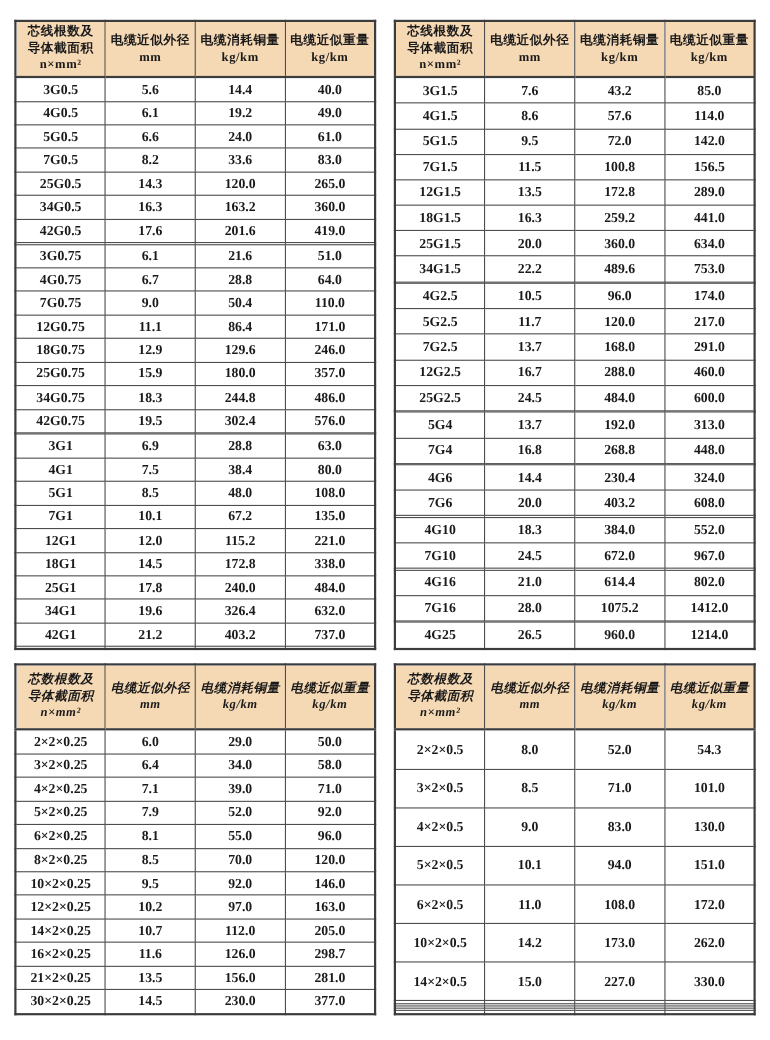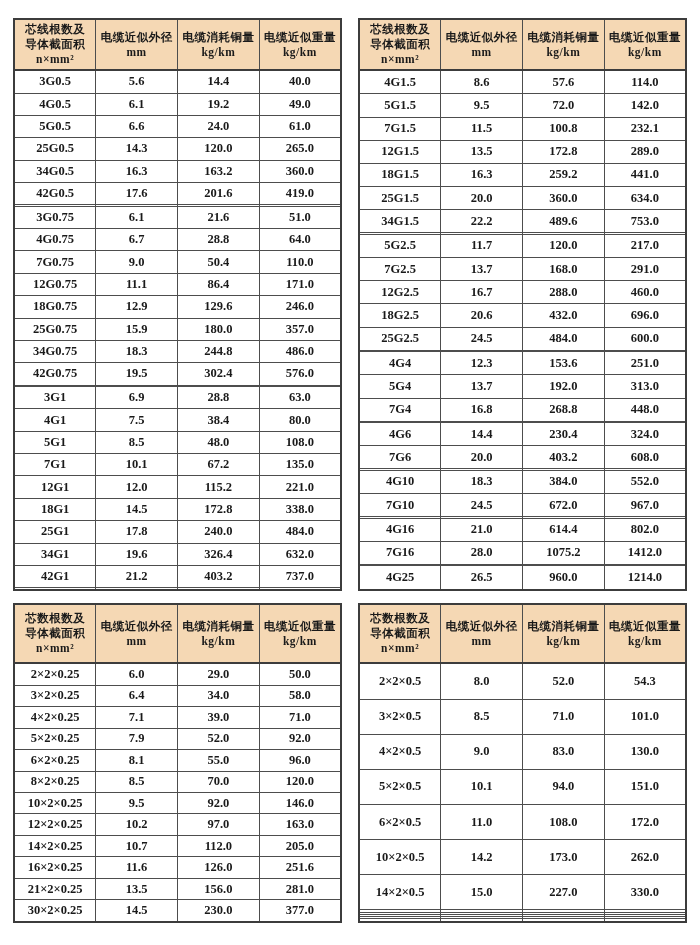--- a/index.html
+++ b/index.html
@@ -40,21 +40,21 @@
   }
   table.spec tbody td {
     font-weight: bold;
     font-size: 12.5px;
   }
   
   .tbl-top    { height: 573px; top: 18px; }
   .tbl-top thead tr { height: 51px; }
   
   .tbl-bottom { height: 320px; top: 603px; }
-  .tbl-bottom thead tr { height: 59px; }
+  .tbl-bottom thead tr { height: 59px; font-style: italic; }
   .col-left   { left: 13px; }
   .col-right  { left: 358px; }
 </style>
 </head>
 <body>
 
 <div class="page">
   <table class="spec tbl-top col-left">
       <thead>
         <tr>
@@ -77,20 +77,26 @@
           <td>19.2</td>
           <td>49.0</td>
         </tr>
         <tr>
           <td>5G0.5</td>
           <td>6.6</td>
           <td>24.0</td>
           <td>61.0</td>
         </tr>
         <tr>
+          <td>7G0.5</td>
+          <td>8.2</td>
+          <td>33.6</td>
+          <td>83.0</td>
+        </tr>
+        <tr>
           <td>25G0.5</td>
           <td>14.3</td>
           <td>120.0</td>
           <td>265.0</td>
         </tr>
         <tr>
           <td>34G0.5</td>
           <td>16.3</td>
           <td>163.2</td>
           <td>360.0</td>
@@ -228,36 +234,42 @@
       <thead>
         <tr>
           <th>芯线根数及<br>导体截面积<br>n×mm²</th>
           <th>电缆近似外径<br>mm</th>
           <th>电缆消耗铜量<br>kg/km</th>
           <th>电缆近似重量<br>kg/km</th>
         </tr>
       </thead>
       <tbody>
         <tr>
+          <td>3G1.5</td>
+          <td>7.6</td>
+          <td>43.2</td>
+          <td>85.0</td>
+        </tr>
+        <tr>
           <td>4G1.5</td>
           <td>8.6</td>
           <td>57.6</td>
           <td>114.0</td>
         </tr>
         <tr>
           <td>5G1.5</td>
           <td>9.5</td>
           <td>72.0</td>
           <td>142.0</td>
         </tr>
         <tr>
           <td>7G1.5</td>
           <td>11.5</td>
           <td>100.8</td>
-          <td>232.1</td>
+          <td>156.5</td>
         </tr>
         <tr>
           <td>12G1.5</td>
           <td>13.5</td>
           <td>172.8</td>
           <td>289.0</td>
         </tr>
         <tr>
           <td>18G1.5</td>
           <td>16.3</td>
@@ -276,60 +288,54 @@
           <td>489.6</td>
           <td>753.0</td>
         </tr>
         <tr>
           <td></td>
           <td></td>
           <td></td>
           <td></td>
         </tr>
         <tr>
+          <td>4G2.5</td>
+          <td>10.5</td>
+          <td>96.0</td>
+          <td>174.0</td>
+        </tr>
+        <tr>
           <td>5G2.5</td>
           <td>11.7</td>
           <td>120.0</td>
           <td>217.0</td>
         </tr>
         <tr>
           <td>7G2.5</td>
           <td>13.7</td>
           <td>168.0</td>
           <td>291.0</td>
         </tr>
         <tr>
           <td>12G2.5</td>
           <td>16.7</td>
           <td>288.0</td>
           <td>460.0</td>
         </tr>
         <tr>
-          <td>18G2.5</td>
-          <td>20.6</td>
-          <td>432.0</td>
-          <td>696.0</td>
-        </tr>
-        <tr>
           <td>25G2.5</td>
           <td>24.5</td>
           <td>484.0</td>
           <td>600.0</td>
         </tr>
         <tr>
           <td></td>
           <td></td>
           <td></td>
           <td></td>
-        </tr>
-        <tr>
-          <td>4G4</td>
-          <td>12.3</td>
-          <td>153.6</td>
-          <td>251.0</td>
         </tr>
         <tr>
           <td>5G4</td>
           <td>13.7</td>
           <td>192.0</td>
           <td>313.0</td>
         </tr>
         <tr>
           <td>7G4</td>
           <td>16.8</td>
@@ -466,21 +472,21 @@
         <tr>
           <td>14×2×0.25</td>
           <td>10.7</td>
           <td>112.0</td>
           <td>205.0</td>
         </tr>
         <tr>
           <td>16×2×0.25</td>
           <td>11.6</td>
           <td>126.0</td>
-          <td>251.6</td>
+          <td>298.7</td>
         </tr>
         <tr>
           <td>21×2×0.25</td>
           <td>13.5</td>
           <td>156.0</td>
           <td>281.0</td>
         </tr>
         <tr>
           <td>30×2×0.25</td>
           <td>14.5</td>

